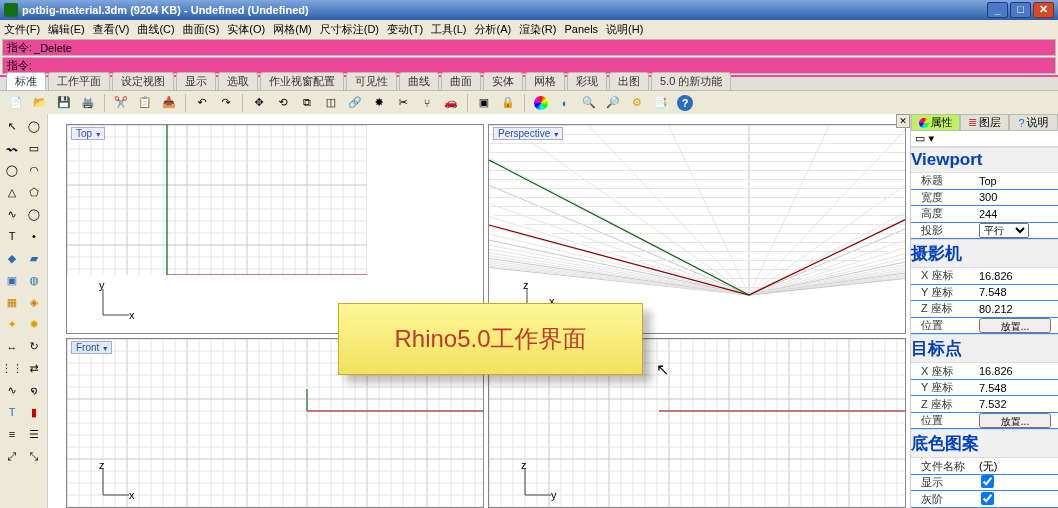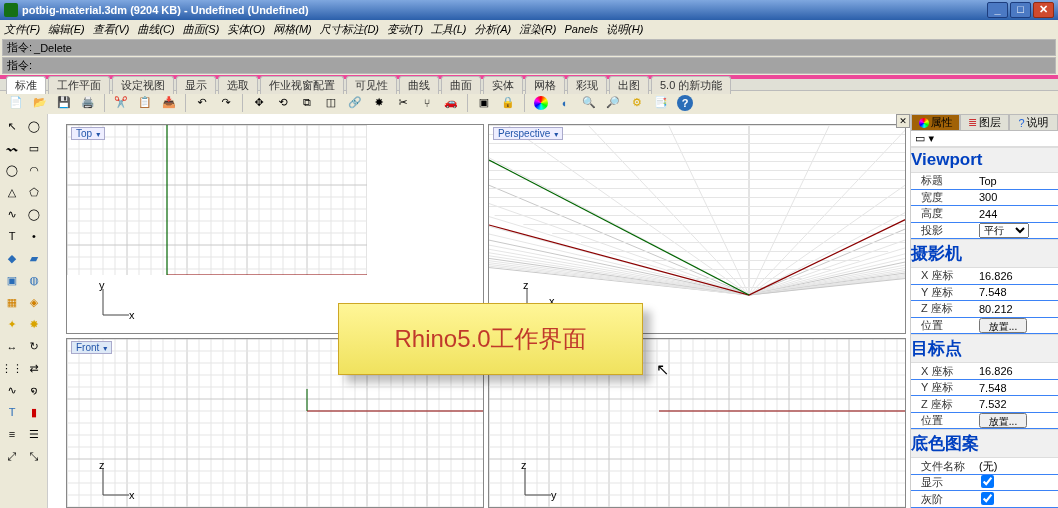--- a/index.html
+++ b/index.html
@@ -6,27 +6,27 @@
   body { margin: 0; width: 1058px; height: 508px; background: #ece9d8; overflow: hidden; position: relative; }
   
   .titlebar { height: 20px; background: linear-gradient(#7fa7df,#2b5faa); color: #fff; display:flex; align-items:center; padding:0 4px; }
   .titlebar .icon { width:14px; height:14px; background:#157015; margin-right:4px; border-radius:2px; }
   .titlebar .text { flex:1; font-weight:bold; }
   .win-btns { display:flex; }
   .win-btn { width:21px; height:16px; background:#4b79c3; border:1px solid #1d3d7e; margin-left:2px; color:#fff; text-align:center; line-height:13px; font-weight:bold; border-radius:2px; cursor:pointer; }
   .win-btn.close { background:#d04a2e; border-color:#8e2a15; }
   
   .menubar { height:18px; background:#ece9d8; display:flex; align-items:center; padding:0 4px; gap:8px; color:#000; }
-  .menubar span { cursor:pointer;font-style:italic; }
-  
-  .cmdline { height:17px; background:#a3a3a3; border:1px solid #b8b8b8; display:flex; align-items:center; padding:0 4px; margin:1px 2px; color:#000; }
+  .menubar span { cursor:pointer; }
+  
+  .cmdline { height:17px; background:#ec4899; border:1px solid #b8b8b8; display:flex; align-items:center; padding:0 4px; margin:1px 2px; color:#000; }
   .cmdline .label { color:#000; margin-right:2px; }
   .cmdline input { flex:1; border:none; outline:none; font-size:11px; background:transparent; }
   
-  .tabstrip { height:16px; background:#e0e0d6; display:flex; align-items:center; padding:0 6px; gap:2px; border-top:4px solid #ec4899; border-bottom:1px solid #bbb; }
+  .tabstrip { height:16px; background:#e0e0d6; display:flex; align-items:flex-end; padding:0 6px; gap:2px; border-top:2px solid #ec4899; border-bottom:1px solid #bbb; }
   .tab { padding:1px 8px; background:#e6e3d6; border:1px solid #bbb; border-bottom:none; border-radius:3px 3px 0 0; cursor:pointer; color:#333; font-size:11px; }
   .tab.active { background:#fff; }
   
   .toolbar { height:24px; background:#ece9d8; display:flex; align-items:center; padding:0 6px; gap:4px; border-bottom:1px solid #ccc; }
   .tbi { width:20px; height:20px; display:flex; align-items:center; justify-content:center; border-radius:2px; cursor:pointer; }
   .sep { width:1px; height:18px; background:#bbb; margin:0 2px; }
   
   .mainarea { position:absolute; top:114px; left:0; right:0; bottom:0; display:flex; }
   .left-tools { width:48px; background:#ece9d8; border-right:1px solid #ccc; display:flex; flex-wrap:wrap; align-content:flex-start; padding:2px; gap:2px; }
   .lt { width:20px; height:20px; display:flex; align-items:center; justify-content:center; cursor:pointer; border-radius:2px; }
@@ -34,28 +34,28 @@
   .vp { position:absolute; background:#fff; border:1px solid #888; overflow:hidden; }
   .vp-title { position:absolute; top:2px; left:4px; font-size:10px; background:#eef; padding:0 4px; border:1px solid #aac; color:#2255aa; z-index:3; cursor:pointer;}
   .vp-title::after { content:"▾"; margin-left:4px; font-size:8px; color:#2255aa; }
   .grid { position:absolute; inset:0; }
   .grid line.minor { stroke:#e5e5e5; stroke-width:1; }
   .grid line.major { stroke:#c8c8c8; stroke-width:1; }
   
   .rightpanel { width:148px; background:#ece9d8; border-left:1px solid #ccc; display:flex; flex-direction:column; }
   .rp-tabs { display:flex; height:18px; background:#e0e0d6; }
   .rp-tab { flex:1; display:flex; align-items:center; justify-content:center; gap:2px; border:1px solid #bbb; cursor:pointer; font-size:11px;}
-  .rp-tab.active { background:#a16207; }
+  .rp-tab.active { background:#bef264; }
   .rp-section-title { background:#f0f0f0; color:#0040c0; padding:2px 0; font-size:17px; border-top:1px solid #ddd; border-bottom:1px solid #ddd;font-weight:bold;}
   .rp-row { display:flex; align-items:center; height:17px; background:#fff; border-bottom:1px solid #3b82f6; }
   .rp-row .lbl { width:66px; padding-left:10px; color:#333; font-size:11px; }
   .rp-row .val { flex:1; color:#000; font-size:11px; padding-left:2px;}
   .rp-row .val.dis { color:#aaa; }
   .rp-row select,.rp-row button { font-size:10px; height:15px; }
-  .rp-row button { width:48px; padding:0; }
+  .rp-row button { width:72px; padding:0; }
   .rp-row input[type=checkbox]{ margin:0 0 0 2px; }
   .dropdown{ width:50px; font-size:10px; }
   
   .callout { position:absolute; left:338px; top:303px; width:305px; height:72px; background:linear-gradient(#fff697,#f0e25e); border:1px solid #cda726; box-shadow:8px 8px 8px rgba(0,0,0,.25); display:flex; align-items:center; justify-content:center; font-size:24px; color:#c0392b; font-weight:500; z-index:10; }
   .cursor { position:absolute; left:656px; top:360px; z-index:11; font-size:16px; color:#000; }
   
   .vp-close { position:absolute; top:0; right:0; width:14px; height:14px; background:#ece9d8; border:1px solid #999; font-size:9px; text-align:center; line-height:12px; cursor:pointer; z-index:5;}
 </style>
 </head>
 <body>

